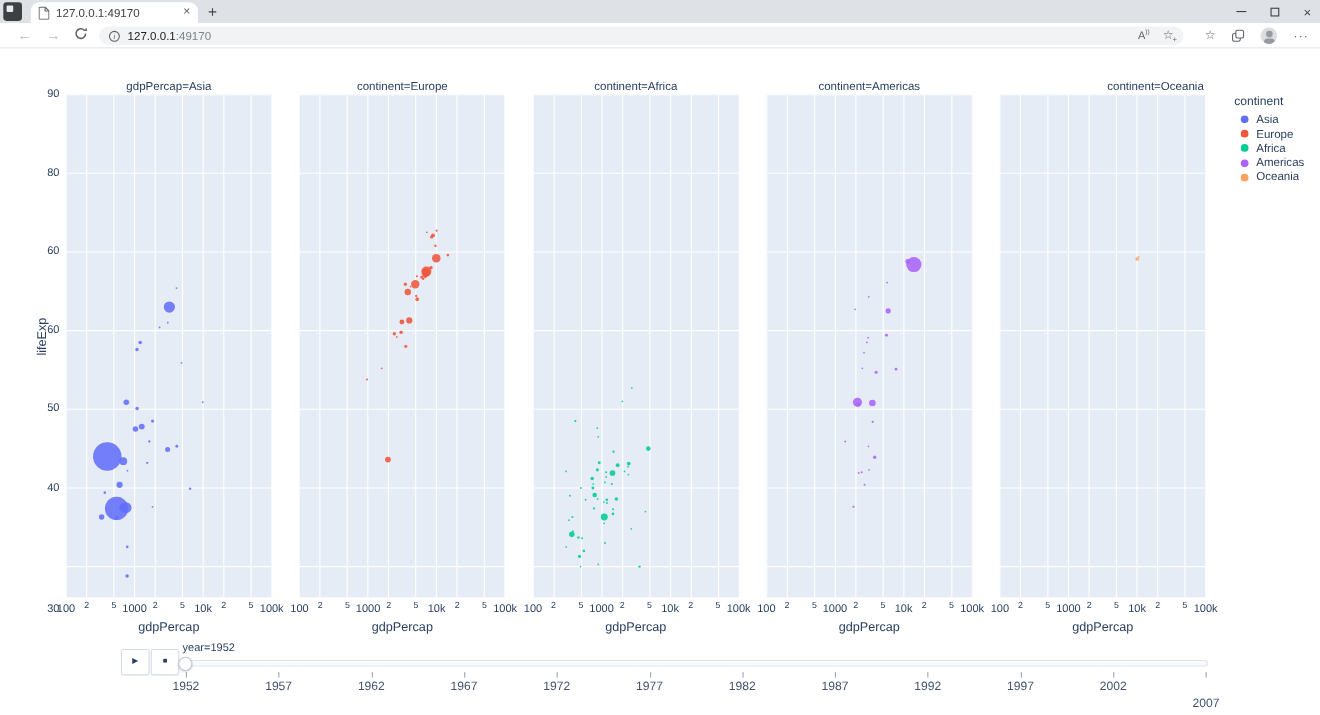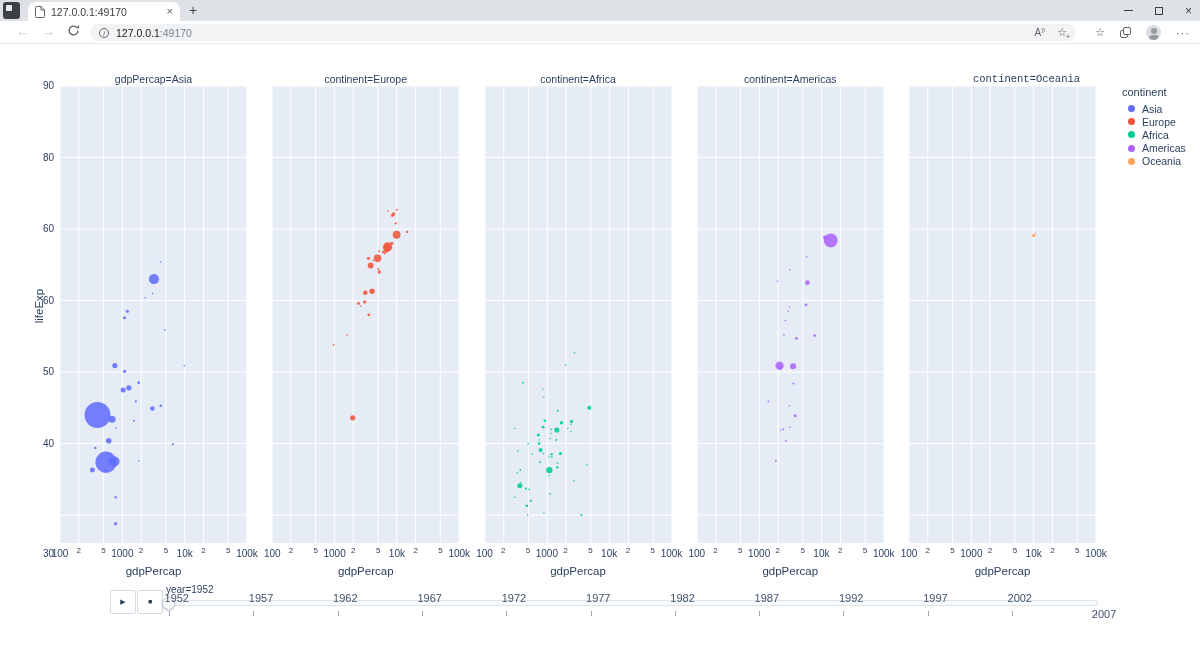--- a/index.html
+++ b/index.html
@@ -54,21 +54,21 @@
   .legend-item { position:absolute; left:1128px; height:13px; display:flex; align-items:center; gap:7px; cursor:pointer; }
   .legend-swatch { width:7px; height:7px; border-radius:50%; flex:none; }
   .legend-label { font-size:10.5px; color:#2a3f5f;text-align:center; }
 
   
   .anim-btn { position:absolute; top:590px; width:26px; height:24px; background:#fff; border:1px solid #d3dbe6; border-radius:2px; font-size:7px; color:#2a3f5f; text-align:center; line-height:22px; cursor:pointer; }
   .year-label { position:absolute; left:166px; top:584px; font-size:10px; color:#2a3f5f; }
   .slider-track { position:absolute; left:166px; top:600px; width:932px; height:6px; background:#f8fafc; border:1px solid #dfe3ea; border-radius:3px; }
   .slider-handle { position:absolute; left:162px; top:597px; width:13px; height:13px; background:#fff; border:1px solid #bcc6d4; border-radius:50%; box-shadow:0 1px 2px rgba(0,0,0,.15); cursor:pointer; }
   .year-tick-mark { position:absolute; top:611px; width:1px; height:5px; background:#9aa5b5; }
-  .year-tick-label { position:absolute; top:592px; width:40px; margin-left:-20px; text-align:right; font-size:11px; color:#42526e; cursor:pointer; }
+  .year-tick-label { position:absolute; top:618px; width:40px; margin-left:-20px; text-align:center; font-size:11px; color:#42526e; cursor:pointer; }
 </style>
 </head>
 <body>
 
 <div id="screen">
 
   <div class="tabstrip">
     <div class="tab-actions"></div>
     <div class="tab">
       <span style="flex:none; line-height:0;">
@@ -390,21 +390,21 @@
       <div class="x-tick minor" style="left: 695.514px; width: 40px;">2</div>
       <div class="x-tick minor" style="left: 720.319px; width: 40px;">5</div>
       <div class="x-tick" style="left: 739.083px; width: 40px;">1000</div>
       <div class="x-tick minor" style="left: 757.848px; width: 40px;">2</div>
       <div class="x-tick minor" style="left: 782.652px; width: 40px;">5</div>
       <div class="x-tick" style="left: 801.417px; width: 40px;">10k</div>
       <div class="x-tick minor" style="left: 820.181px; width: 40px;">2</div>
       <div class="x-tick minor" style="left: 844.986px; width: 40px;">5</div>
       <div class="x-tick" style="left: 863.75px; width: 40px;">100k</div>
       <div class="x-label" style="left: 696.75px;">gdpPercap</div>
-      <div class="facet-title" style="left: 933px; font-family: Liberation Mono, monospace;">continent=Oceania</div>
+      <div class="facet-title" style="left: 957px;">continent=Oceania</div>
       <svg width="187" height="457" class="facet-plot" style="left: 909px;">
         <g>
           <line x1="0" x2="0" y1="0" y2="457" stroke="#ffffff" stroke-width="1"></line>
           <line x1="18.764203333333327" x2="18.764203333333327" y1="0" y2="457" stroke="#ffffff" stroke-width="1"></line>
           <line x1="43.56913000000001" x2="43.56913000000001" y1="0" y2="457" stroke="#ffffff" stroke-width="1"></line>
           <line x1="62.33333333333333" x2="62.33333333333333" y1="0" y2="457" stroke="#ffffff" stroke-width="1"></line>
           <line x1="81.09753666666667" x2="81.09753666666667" y1="0" y2="457" stroke="#ffffff" stroke-width="1"></line>
           <line x1="105.90246333333334" x2="105.90246333333334" y1="0" y2="457" stroke="#ffffff" stroke-width="1"></line>
           <line x1="124.66666666666666" x2="124.66666666666666" y1="0" y2="457" stroke="#ffffff" stroke-width="1"></line>
           <line x1="143.43087" x2="143.43087" y1="0" y2="457" stroke="#ffffff" stroke-width="1"></line>

